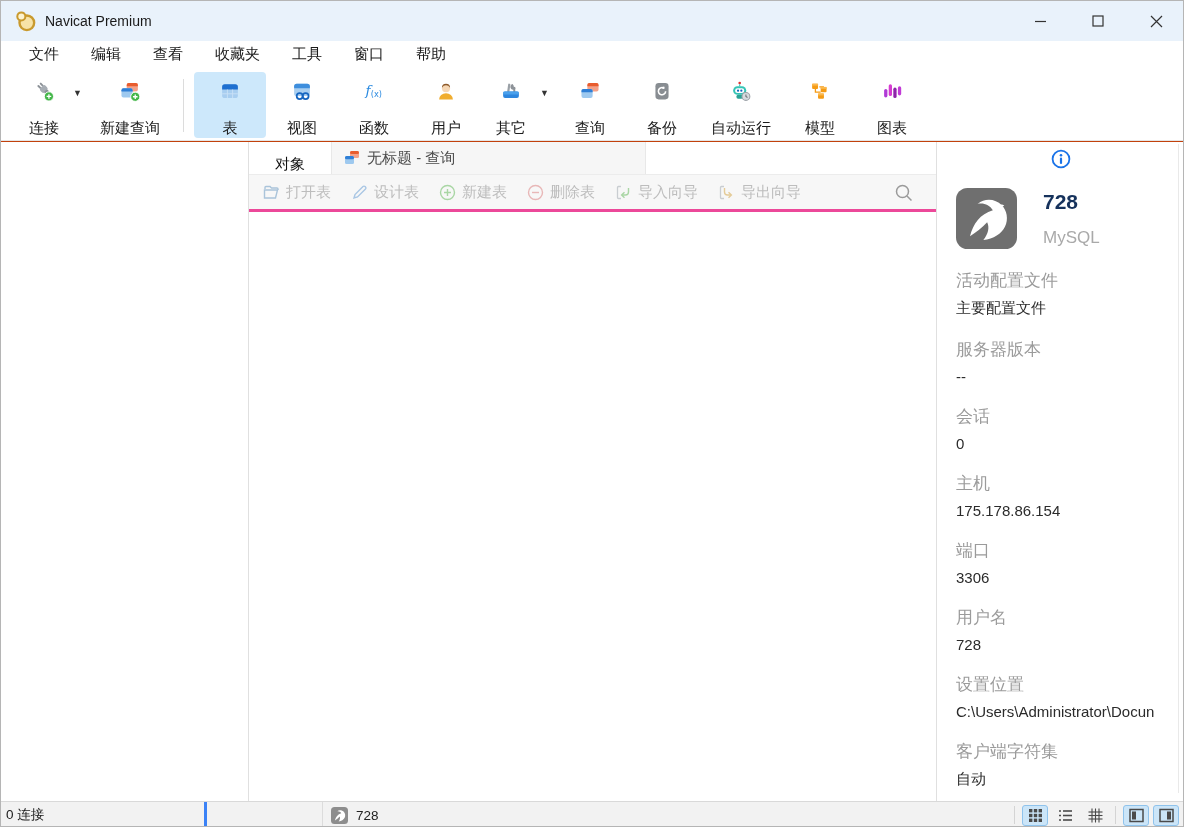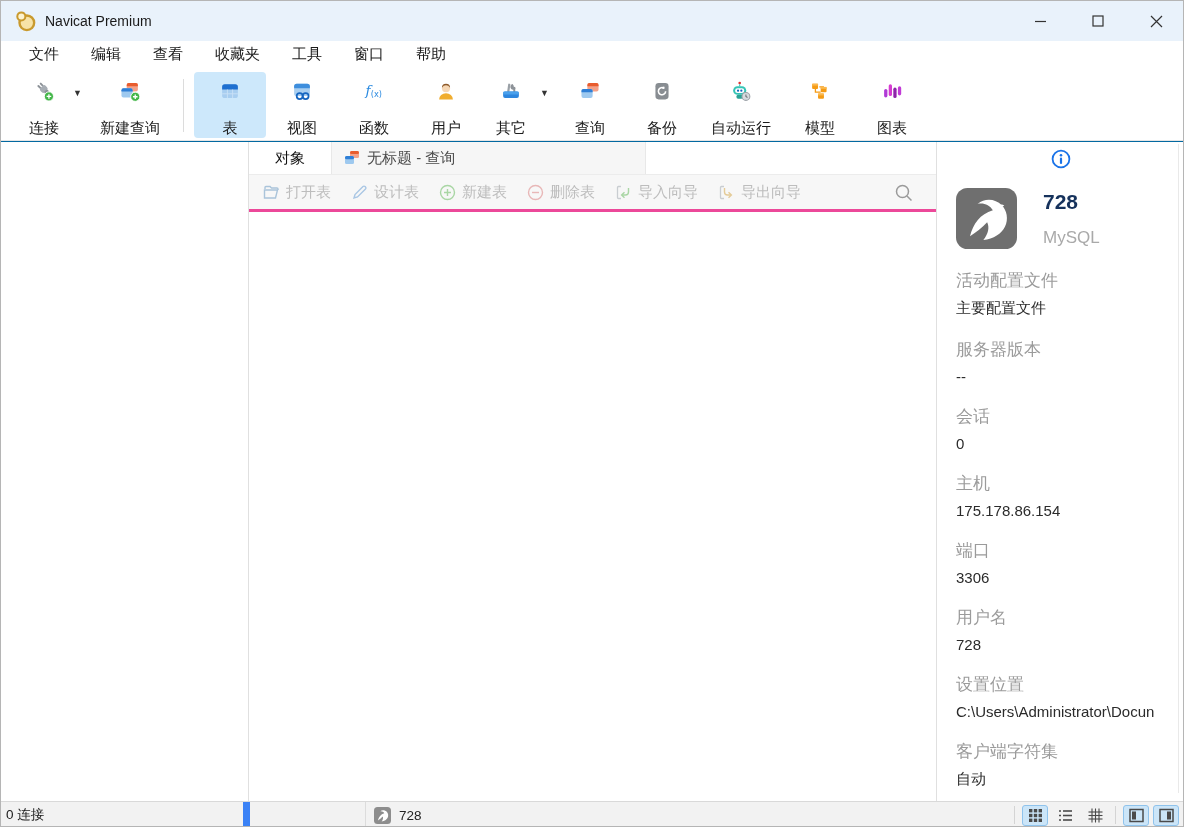--- a/index.html
+++ b/index.html
@@ -1,19 +1,19 @@
 <!DOCTYPE html>
 <html><head>
 <meta charset="utf-8">
 <style>
   * { margin:0; padding:0; box-sizing:border-box; }
   html,body { background:#888; }
   body { font-family:"Liberation Sans","DejaVu Sans",sans-serif; }
   #app {
-    position:relative; width:1184px; height:827px; background:#0369a1;
+    position:relative; width:1184px; height:827px; background:#c2410c;
     overflow:hidden; border:1px solid #b5b5b5; font-size:14px; color:#222;
   }
   
   .titlebar { position:absolute; left:0; top:0; width:1184px; height:40px;
     background:#e9f2fb; display:flex; align-items:center; }
   .titlebar .logo { width:22px; height:22px; margin-left:13px; }
   .titlebar .title { margin-left:9px; font-size:14px; color:#1a1a1a; }
   .wincontrols { position:absolute; right:0; top:0; height:40px; display:flex; }
   .winbtn { width:58px; height:40px; display:flex; align-items:center; justify-content:center; cursor:default; }
   
@@ -32,21 +32,21 @@
   .tsep { width:1px; background:#dcdcdc; margin:8px 10px 8px 10px; }
   .caret { width:14px; align-self:center; margin-top:-26px; height:20px; display:flex; align-items:center; color:#333; font-size:9px; cursor:default; }
   .tgroup { display:flex; }
   .avatar-wrap { position:absolute; right:22px; top:74px; }
   
   .workarea { position:absolute; left:0; top:141px; width:1184px; height:659px; display:flex; }
   .sidebar { width:248px; border-right:1px solid #e0e0e0; background:#fff; }
   .maincol { width:687px; display:flex; flex-direction:column; background:#fff; }
   .tabstrip { height:33px; display:flex; border-bottom:1px solid #ececec; background:#fff; }
   .tab { display:flex; align-items:center; font-size:15px; cursor:default; }
-  .tab.active { width:82px; justify-content:center; color:#111; background:#fff; }
+  .tab.active { width:82px; justify-content:center; color:#111; background:#fff;align-items:flex-end; }
   .tab.inactive { width:315px; background:#f6f6f6; border-left:1px solid #e8e8e8;
     border-right:1px solid #e8e8e8; color:#4a4a4a; padding-left:12px; }
   .tab .tabicon { width:16px; height:16px; margin-right:7px; }
   .actionbar { height:37px; background:#f7f7f7; border-bottom:3px solid #ec4899;
     display:flex; align-items:center; padding-left:14px; position:relative; }
   .action { display:flex; align-items:center; margin-right:20px; cursor:default; }
   .action .aicon { width:17px; height:17px; margin-right:6px; }
   .action .alabel { font-size:15px; color:#bdbdbd; white-space:nowrap; }
   .searchbtn { position:absolute; right:22px; top:8px; width:20px; height:20px; cursor:default; }
   .mainempty { flex:1; background:#fff; }
@@ -59,22 +59,22 @@
   .rp-htext { margin-left:26px; }
   .rp-name { font-size:21px; font-weight:bold; color:#16325c; }
   .rp-dbtype { font-size:17px; color:#a9a9a9; margin-top:14px; }
   .rp-row { margin-top:8px; }
   .rp-label { font-size:17px; color:#9b9b9b; margin-top:20px; white-space:nowrap; }
   .rp-value { font-size:15px; color:#2b2b2b; margin-top:7px; white-space:nowrap; overflow:hidden; }
   .rp-scroll { position:absolute; right:6px; top:2px; bottom:8px; width:1px; background:#e9e9e9; }
   
   .statusbar { position:absolute; left:0; top:800px; width:1184px; height:27px;
     background:#f2f2f2; border-top:1px solid #d9d9d9; display:flex; align-items:center; font-size:13.5px; }
-  .sb-left { width:249px; padding-left:5px; color:#1a1a1a; height:100%; display:flex; align-items:center;
-    border-right:7px solid #3b82f6; }
+  .sb-left { width:206px; padding-left:5px; color:#1a1a1a; height:100%; display:flex; align-items:center;
+    border-right:3px solid #3b82f6; }
   .sb-conn { display:flex; align-items:center; height:100%; border-left:1px solid #dcdcdc; margin-left:115px; padding-left:8px; }
   .sb-conn .sbdolphin { width:17px; height:17px; margin-right:8px; }
   .sb-right { margin-left:auto; display:flex; align-items:center; height:100%; padding-right:4px; }
   .sb-sep { width:1px; height:18px; background:#d4d4d4; margin:0 5px; }
   .sbtn { width:26px; height:21px; border-radius:3px; display:flex; align-items:center; justify-content:center;
     margin:0 2px; cursor:default; border:1px solid transparent; }
   .sbtn.on { background:#cbe5f8; border-color:#8fc3ec; }
 </style>
 </head>
 <body>

